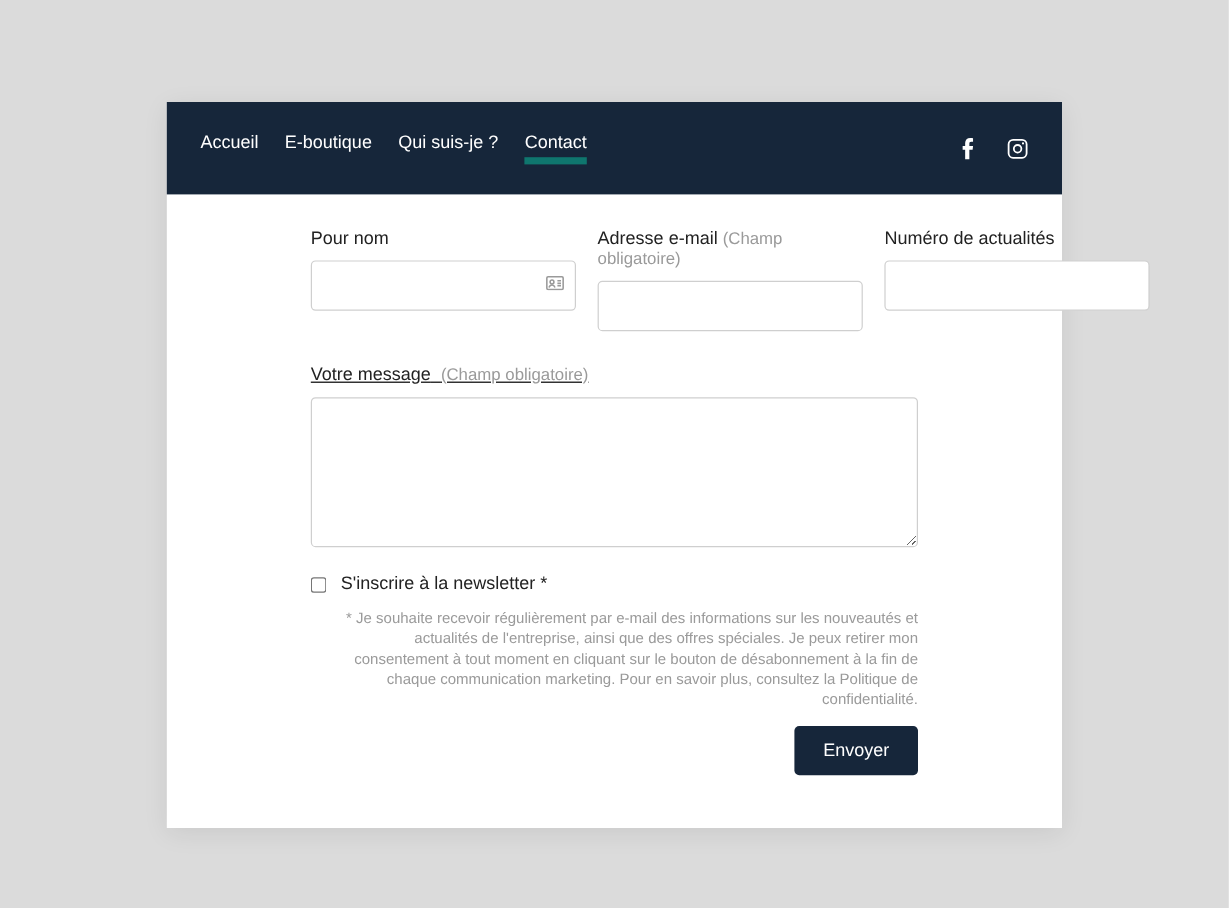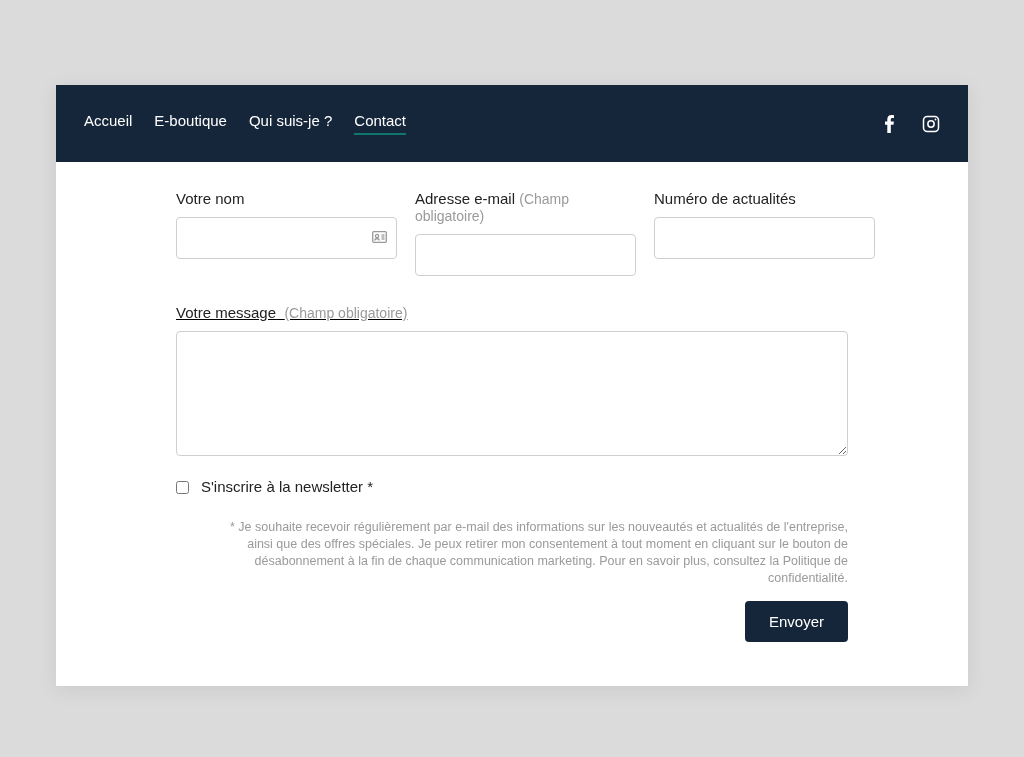--- a/index.html
+++ b/index.html
@@ -8,21 +8,21 @@
     font-family: -apple-system, BlinkMacSystemFont, "Segoe UI", Arial, sans-serif;
     width: 1024px;
     height: 757px;
     overflow: hidden;
     display: flex;
     align-items: flex-start;
     justify-content: center;
     padding-top: 85px;
   }
   .page {
-    width: 912px;
+    width: 746px;
     background: #fff;
     box-shadow: 0 4px 20px rgba(0,0,0,0.08);
   }
   .navbar {
     background: #16263a;
     height: 77px;
     display: flex;
     align-items: center;
     justify-content: space-between;
     padding: 0 28px;
@@ -33,21 +33,21 @@
   }
   .nav-link {
     color: #fff;
     font-size: 15px;
     font-weight: 400;
     text-decoration: none;
     cursor: pointer;
     padding-bottom: 4px;
   }
   .nav-link.active {
-    border-bottom: 2px solid #0f766e;
+    border-bottom: 6px solid #0f766e;
   }
   .social {
     display: flex;
     gap: 28px;
     align-items: center;
   }
   .social svg { display: block; }
   .content {
     padding: 28px 120px 44px 120px;
   }
@@ -90,21 +90,21 @@
     right: 10px;
     top: 50%;
     transform: translateY(-50%);
     color: #9a9a9a;
   }
   .msg-row { margin-bottom: 22px; text-decoration: underline; }
   .checkbox-row {
     display: flex;
     align-items: flex-start;
     gap: 12px;
-    margin-bottom: 24px;
+    margin-bottom: 12px;
   }
   .checkbox-row input {
     margin-top: 3px;
     width: 13px; height: 13px;
     cursor: pointer;
   }
   .checkbox-row label {
     font-size: 15px;
     color: #222;
     cursor: pointer;
@@ -154,21 +154,21 @@
             <circle cx="12" cy="12" r="4.2"></circle>
             <circle cx="18" cy="6" r="1.2" fill="#fff" stroke="none"></circle>
           </svg>
       </a>
     </div>
   </nav>
 
   <div class="content">
     <div class="row">
       <div class="field">
-        <label>Votre nom</label>
+        <label>Pour nom</label>
         <div class="name-wrap">
           <input type="text" style="">
           <span class="inicon">
             <svg width="15" height="12" viewBox="0 0 15 12" fill="none" stroke="#9a9a9a" stroke-width="1.3">
                 <rect x="0.7" y="0.7" width="13.6" height="10.6" rx="1"></rect>
                 <circle cx="5" cy="5" r="1.6"></circle>
                 <path d="M2.5 9.5c.5-1.4 1.5-2 2.5-2s2 .6 2.5 2"></path>
                 <line x1="9.5" y1="4" x2="12.5" y2="4"></line>
                 <line x1="9.5" y1="6" x2="12.5" y2="6"></line>
                 <line x1="9.5" y1="8" x2="12.5" y2="8"></line>

